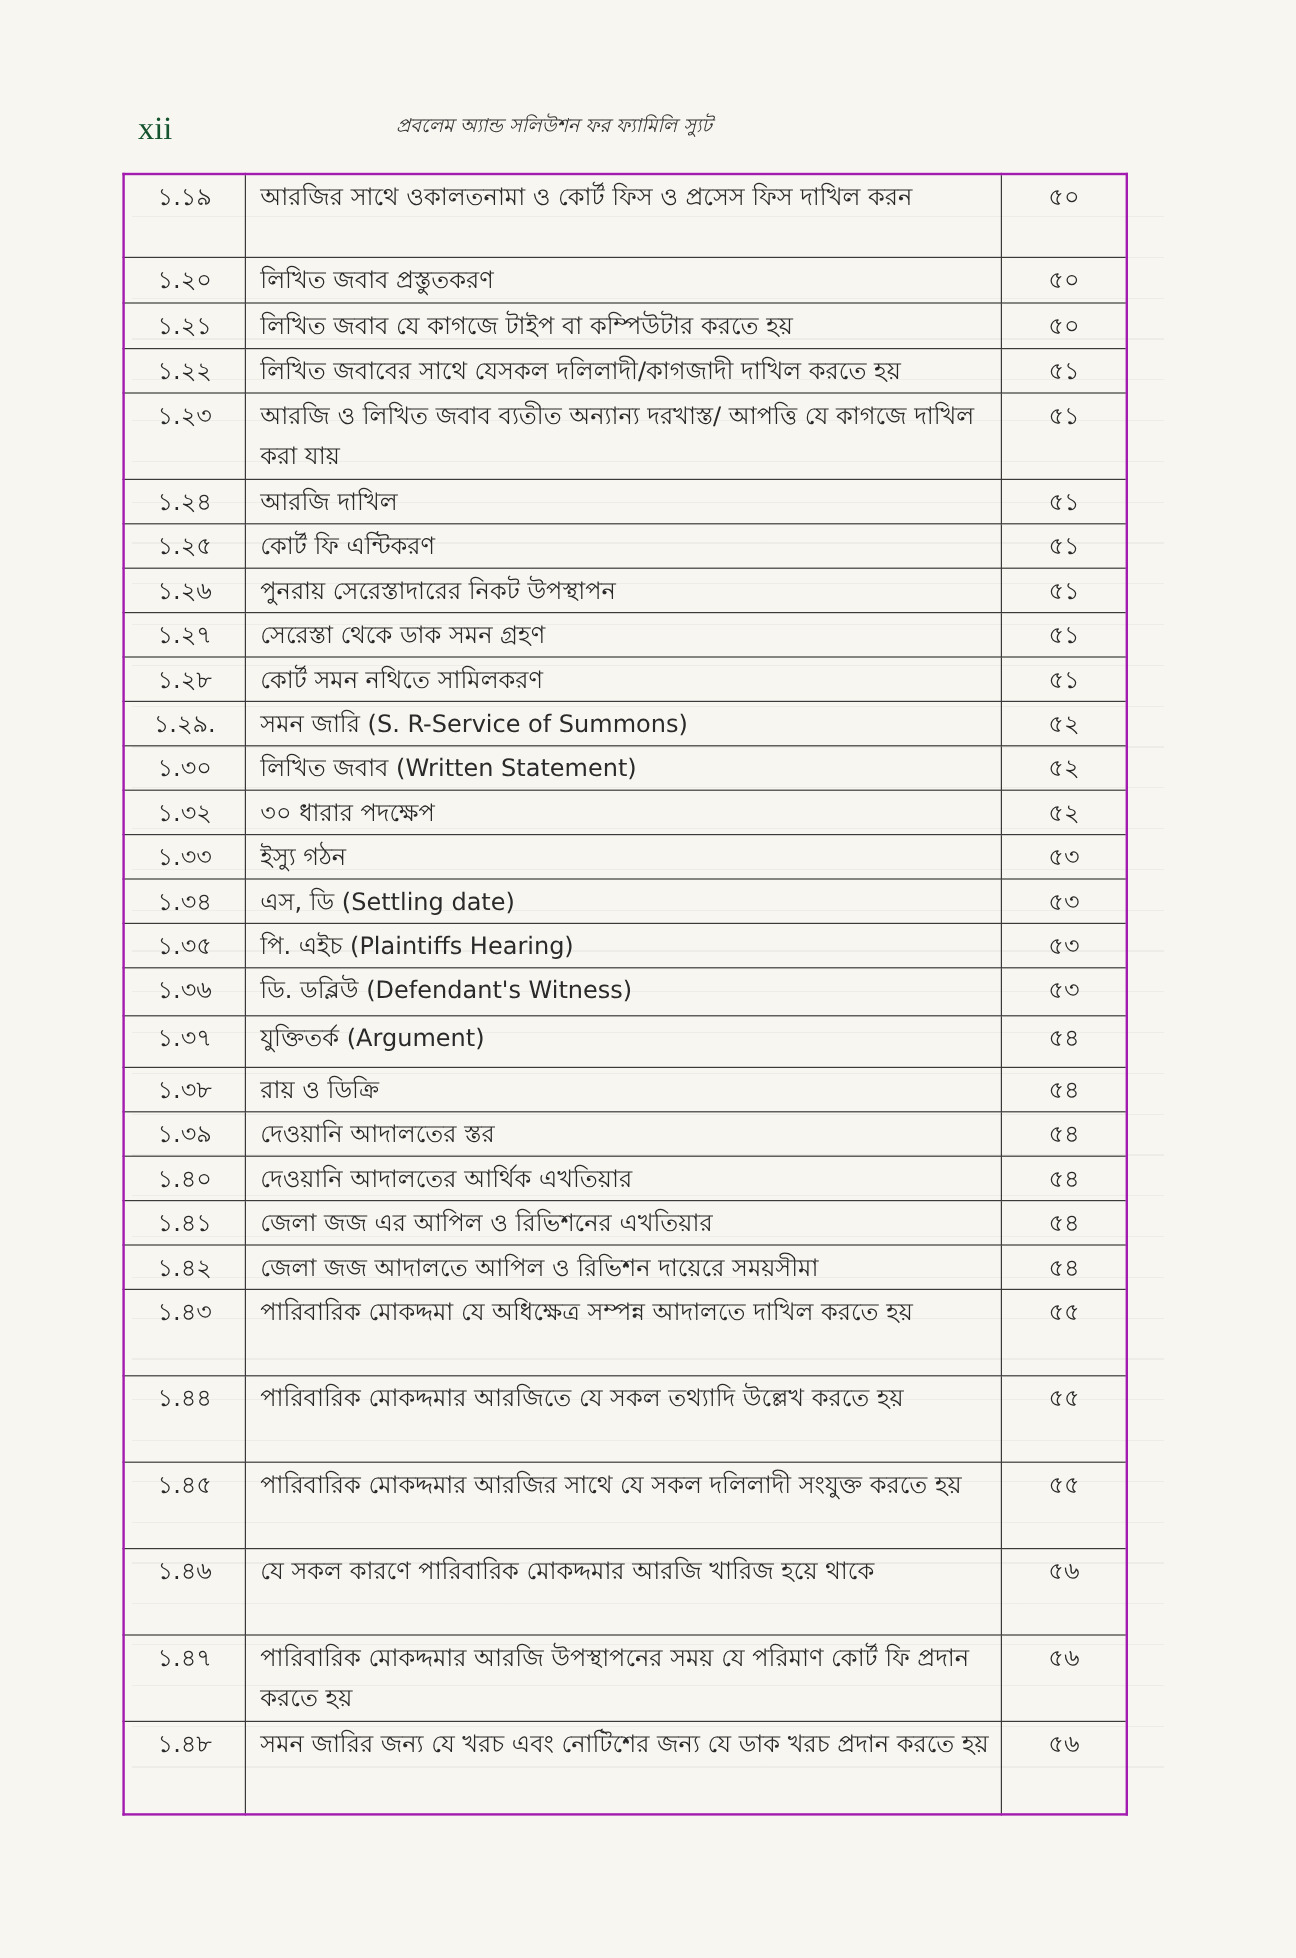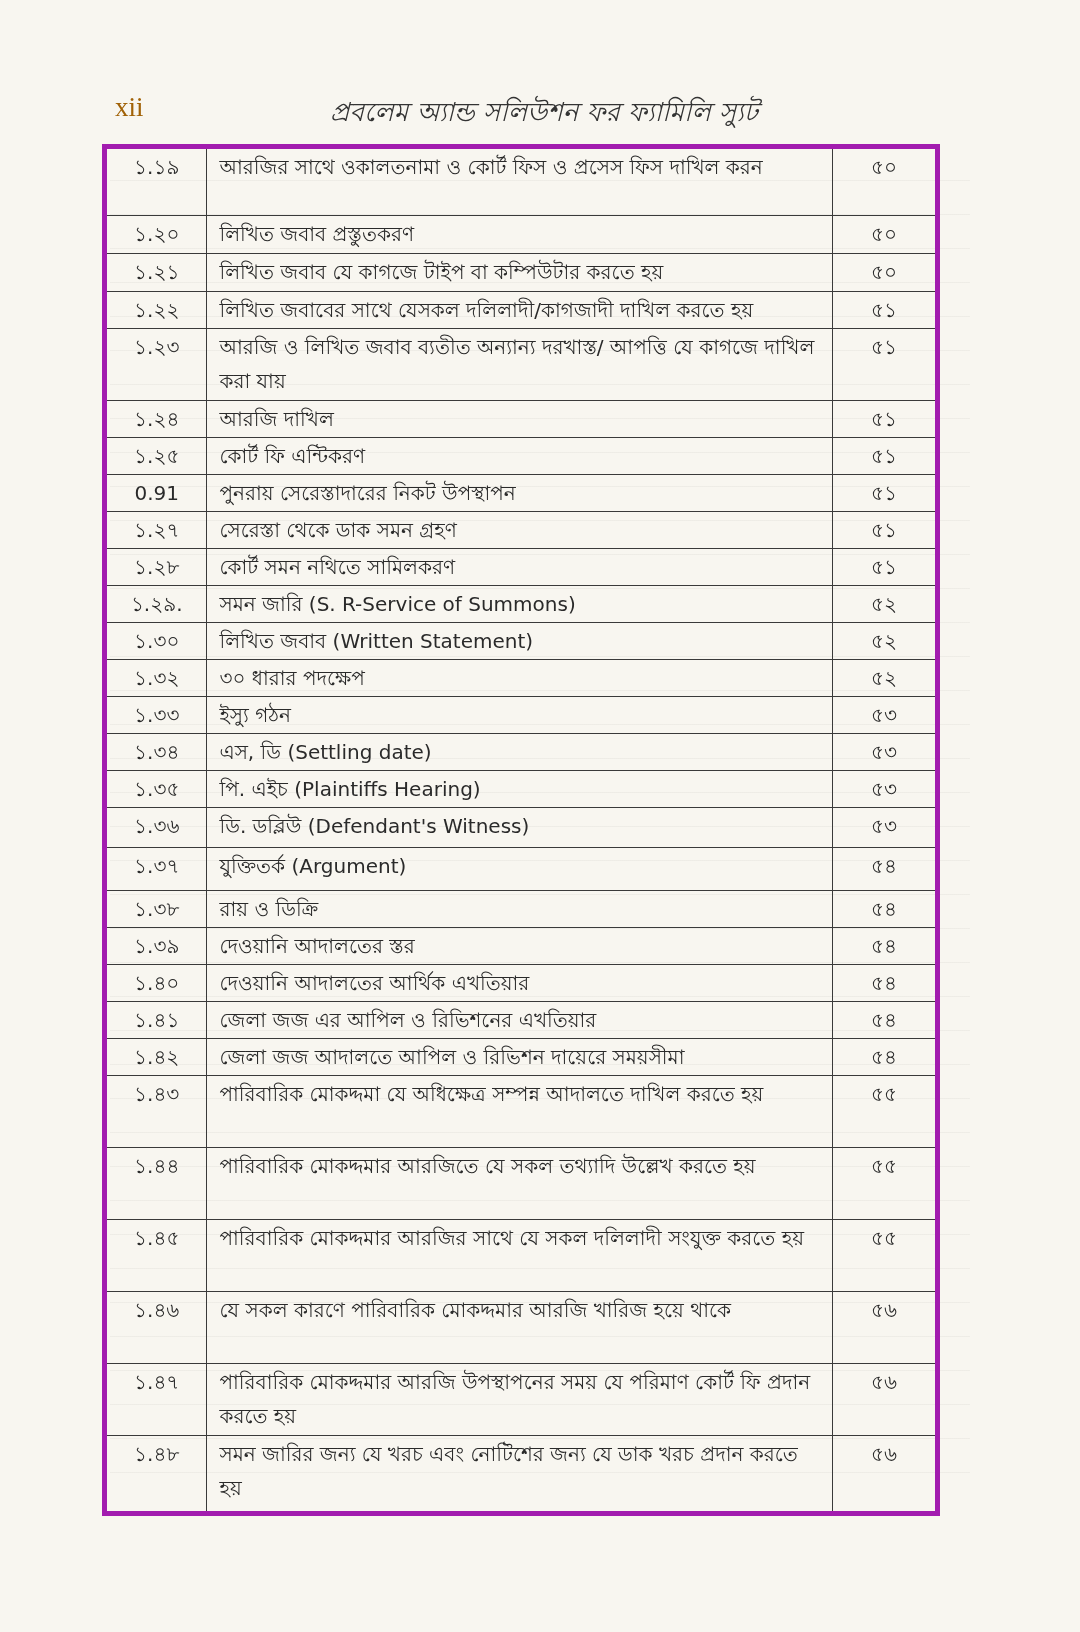--- a/index.html
+++ b/index.html
@@ -7,32 +7,32 @@
     width: 1080px; height: 1632px;
     background: #f8f6f0;
     position: relative;
     overflow: hidden;
     font-family: "DejaVu Serif", "Liberation Serif", serif;
     color: #2a2a2a;
   }
   .page-number {
     position: absolute; left: 115px; top: 92px;
     font-family: "Liberation Serif", serif;
-    font-size: 27px; color: #a16207;
+    font-size: 27px; color: #14532d;
   }
   .running-title {
     position: absolute; left: 330px; top: 92px;
     font-family: "DejaVu Sans", sans-serif;
-    font-size: 26px; font-style: italic; color: #333;
+    font-size: 16px; font-style: italic; color: #333;
   }
   .toc-table {
     position: absolute; left: 102px; top: 144px;
     width: 838px;
     border-collapse: collapse;
-    border: 5px solid #a21caf;
+    border: 2px solid #a21caf;
   }
   .toc-table td {
     border: 1.5px solid #3a3a3a;
     vertical-align: top;
     font-size: 20px;
     line-height: 34px;
     padding: 0;
   }
   .col-num { width: 102px; text-align: center; font-family: "DejaVu Sans", sans-serif; }
   .col-title { width: 628px; padding-left: 12px !important; padding-right: 10px !important; font-family: "DejaVu Sans", sans-serif; }
@@ -126,21 +126,21 @@
         </td>
         <td class="col-title">
           <span class="cell">কোর্ট ফি এন্টিকরণ</span>
         </td>
         <td class="col-page">
           <span class="cell">৫১</span>
         </td>
       </tr>
       <tr style="height: 34px;">
         <td class="col-num">
-          <span class="cell">0.91</span>
+          <span class="cell">১.২৬</span>
         </td>
         <td class="col-title">
           <span class="cell">পুনরায় সেরেস্তাদারের নিকট উপস্থাপন</span>
         </td>
         <td class="col-page">
           <span class="cell">৫১</span>
         </td>
       </tr>
       <tr style="height: 34px;">
         <td class="col-num">

